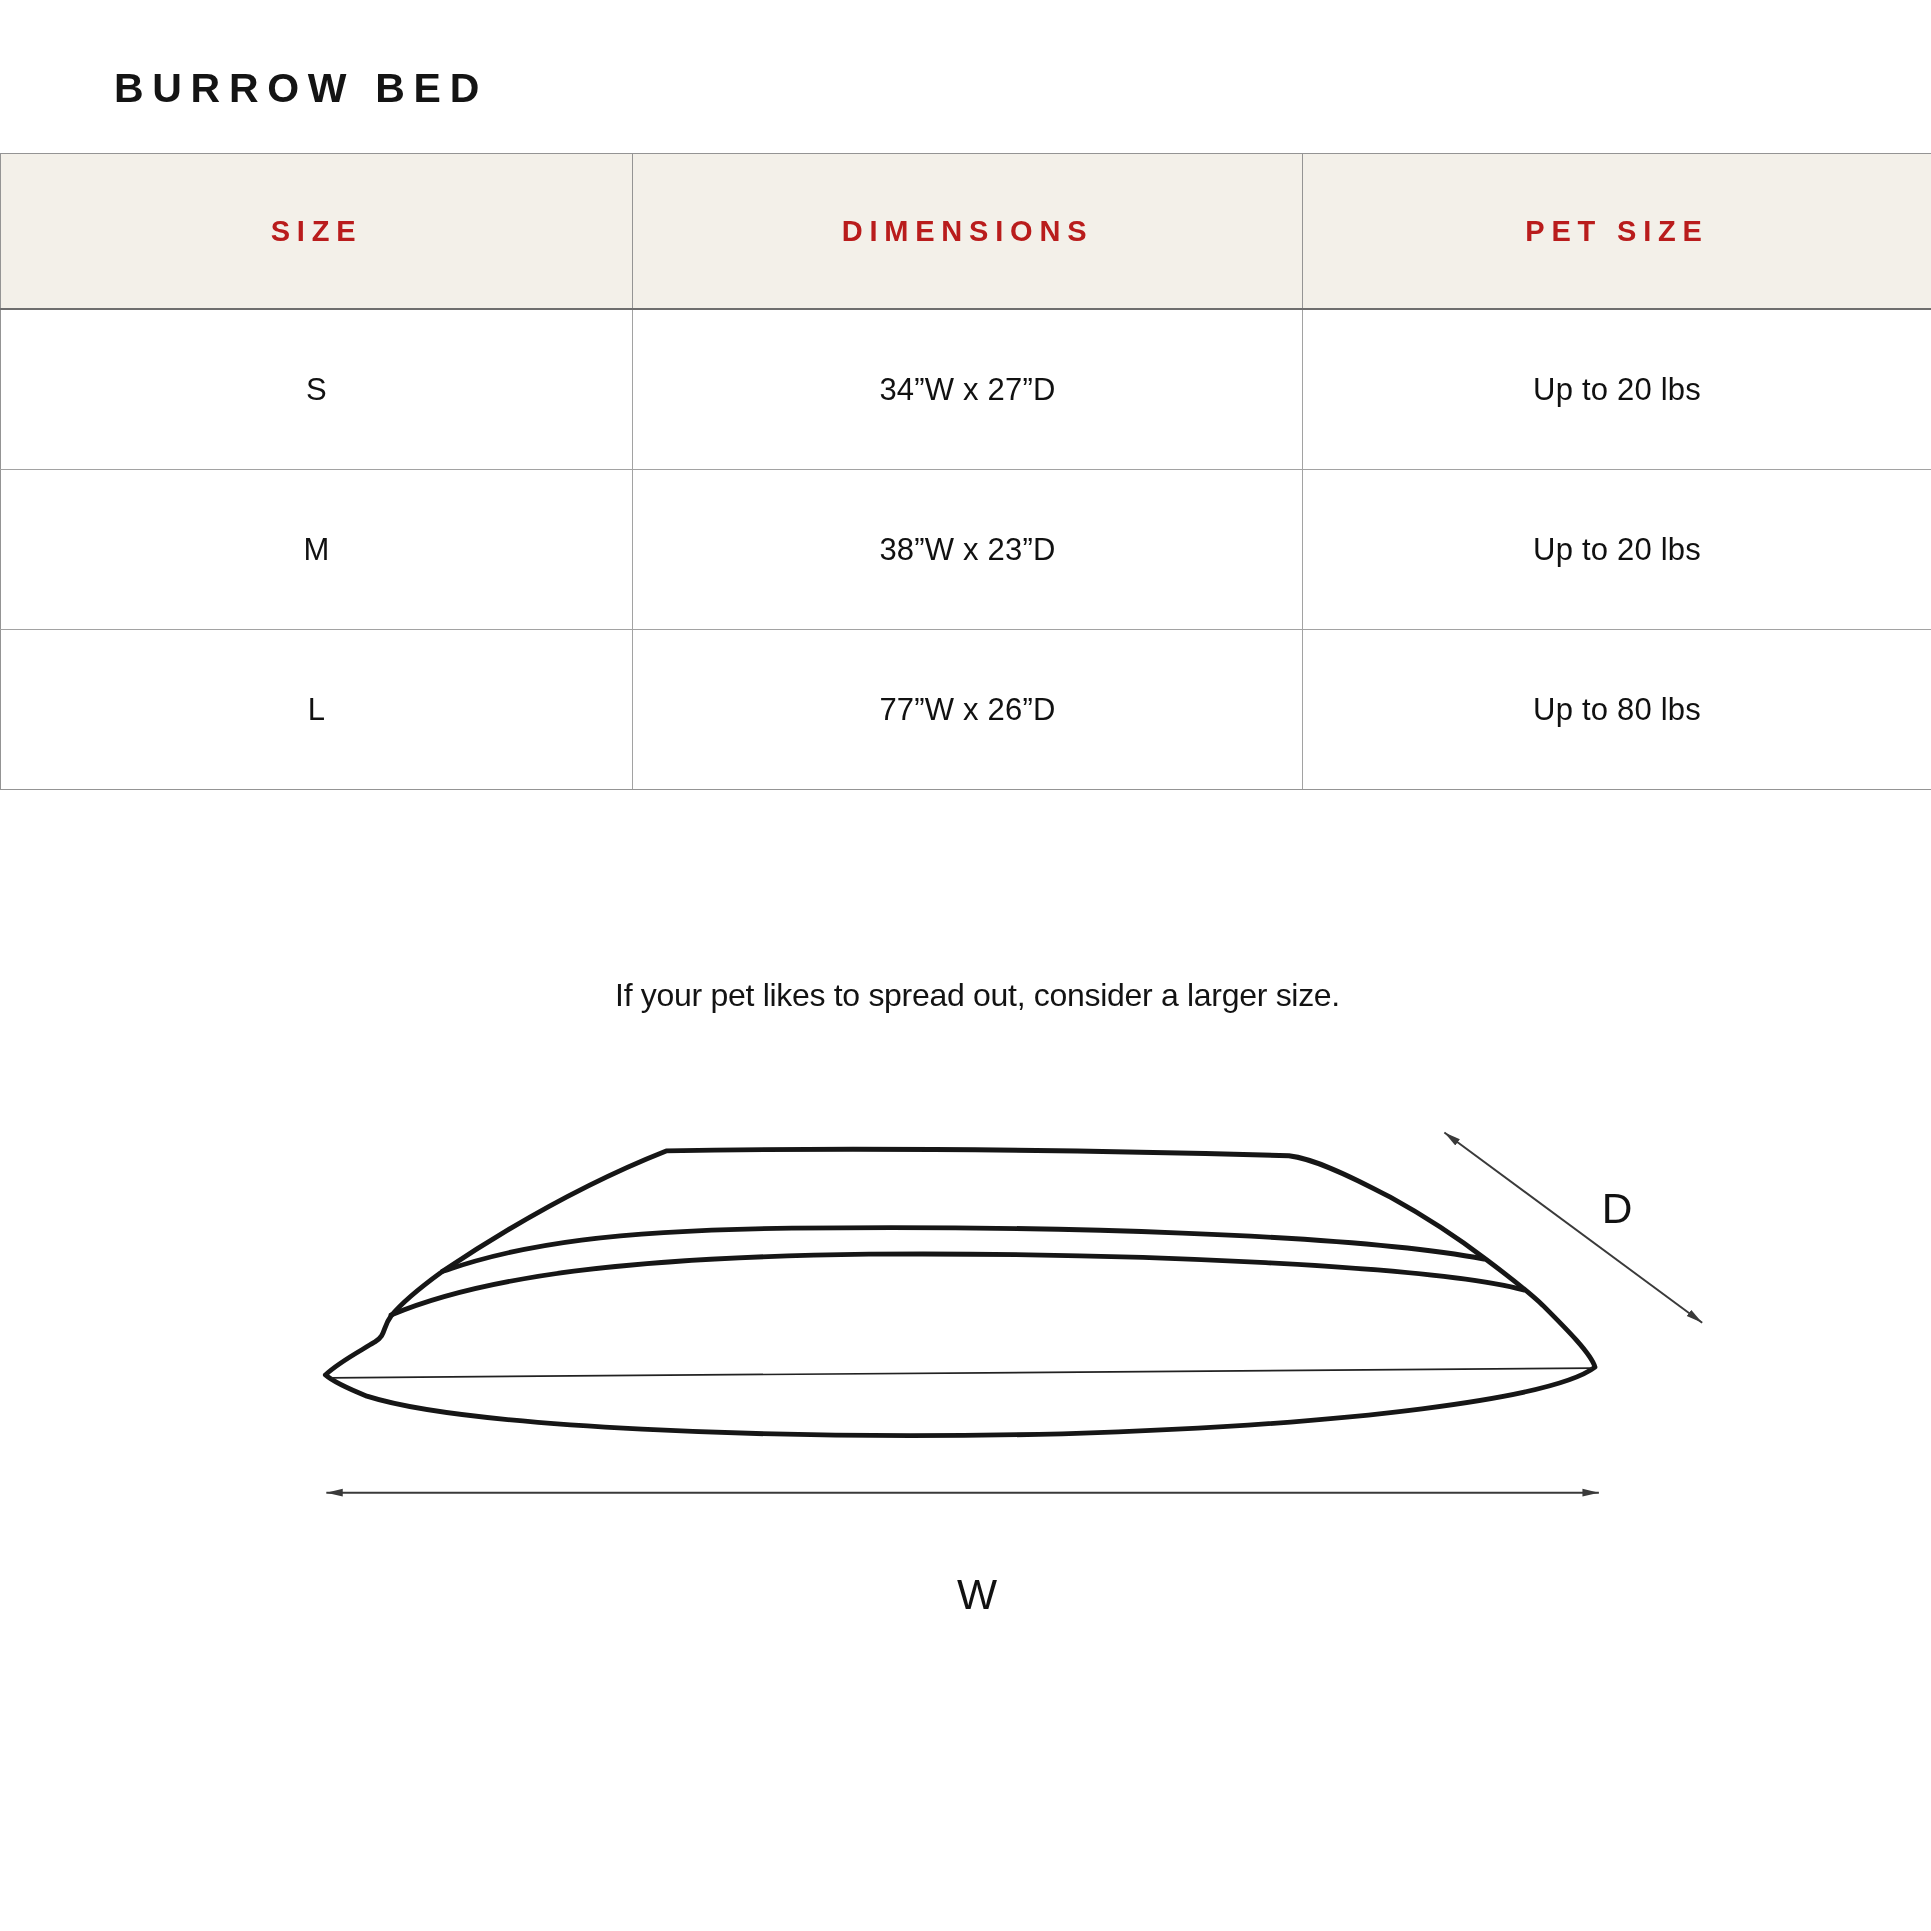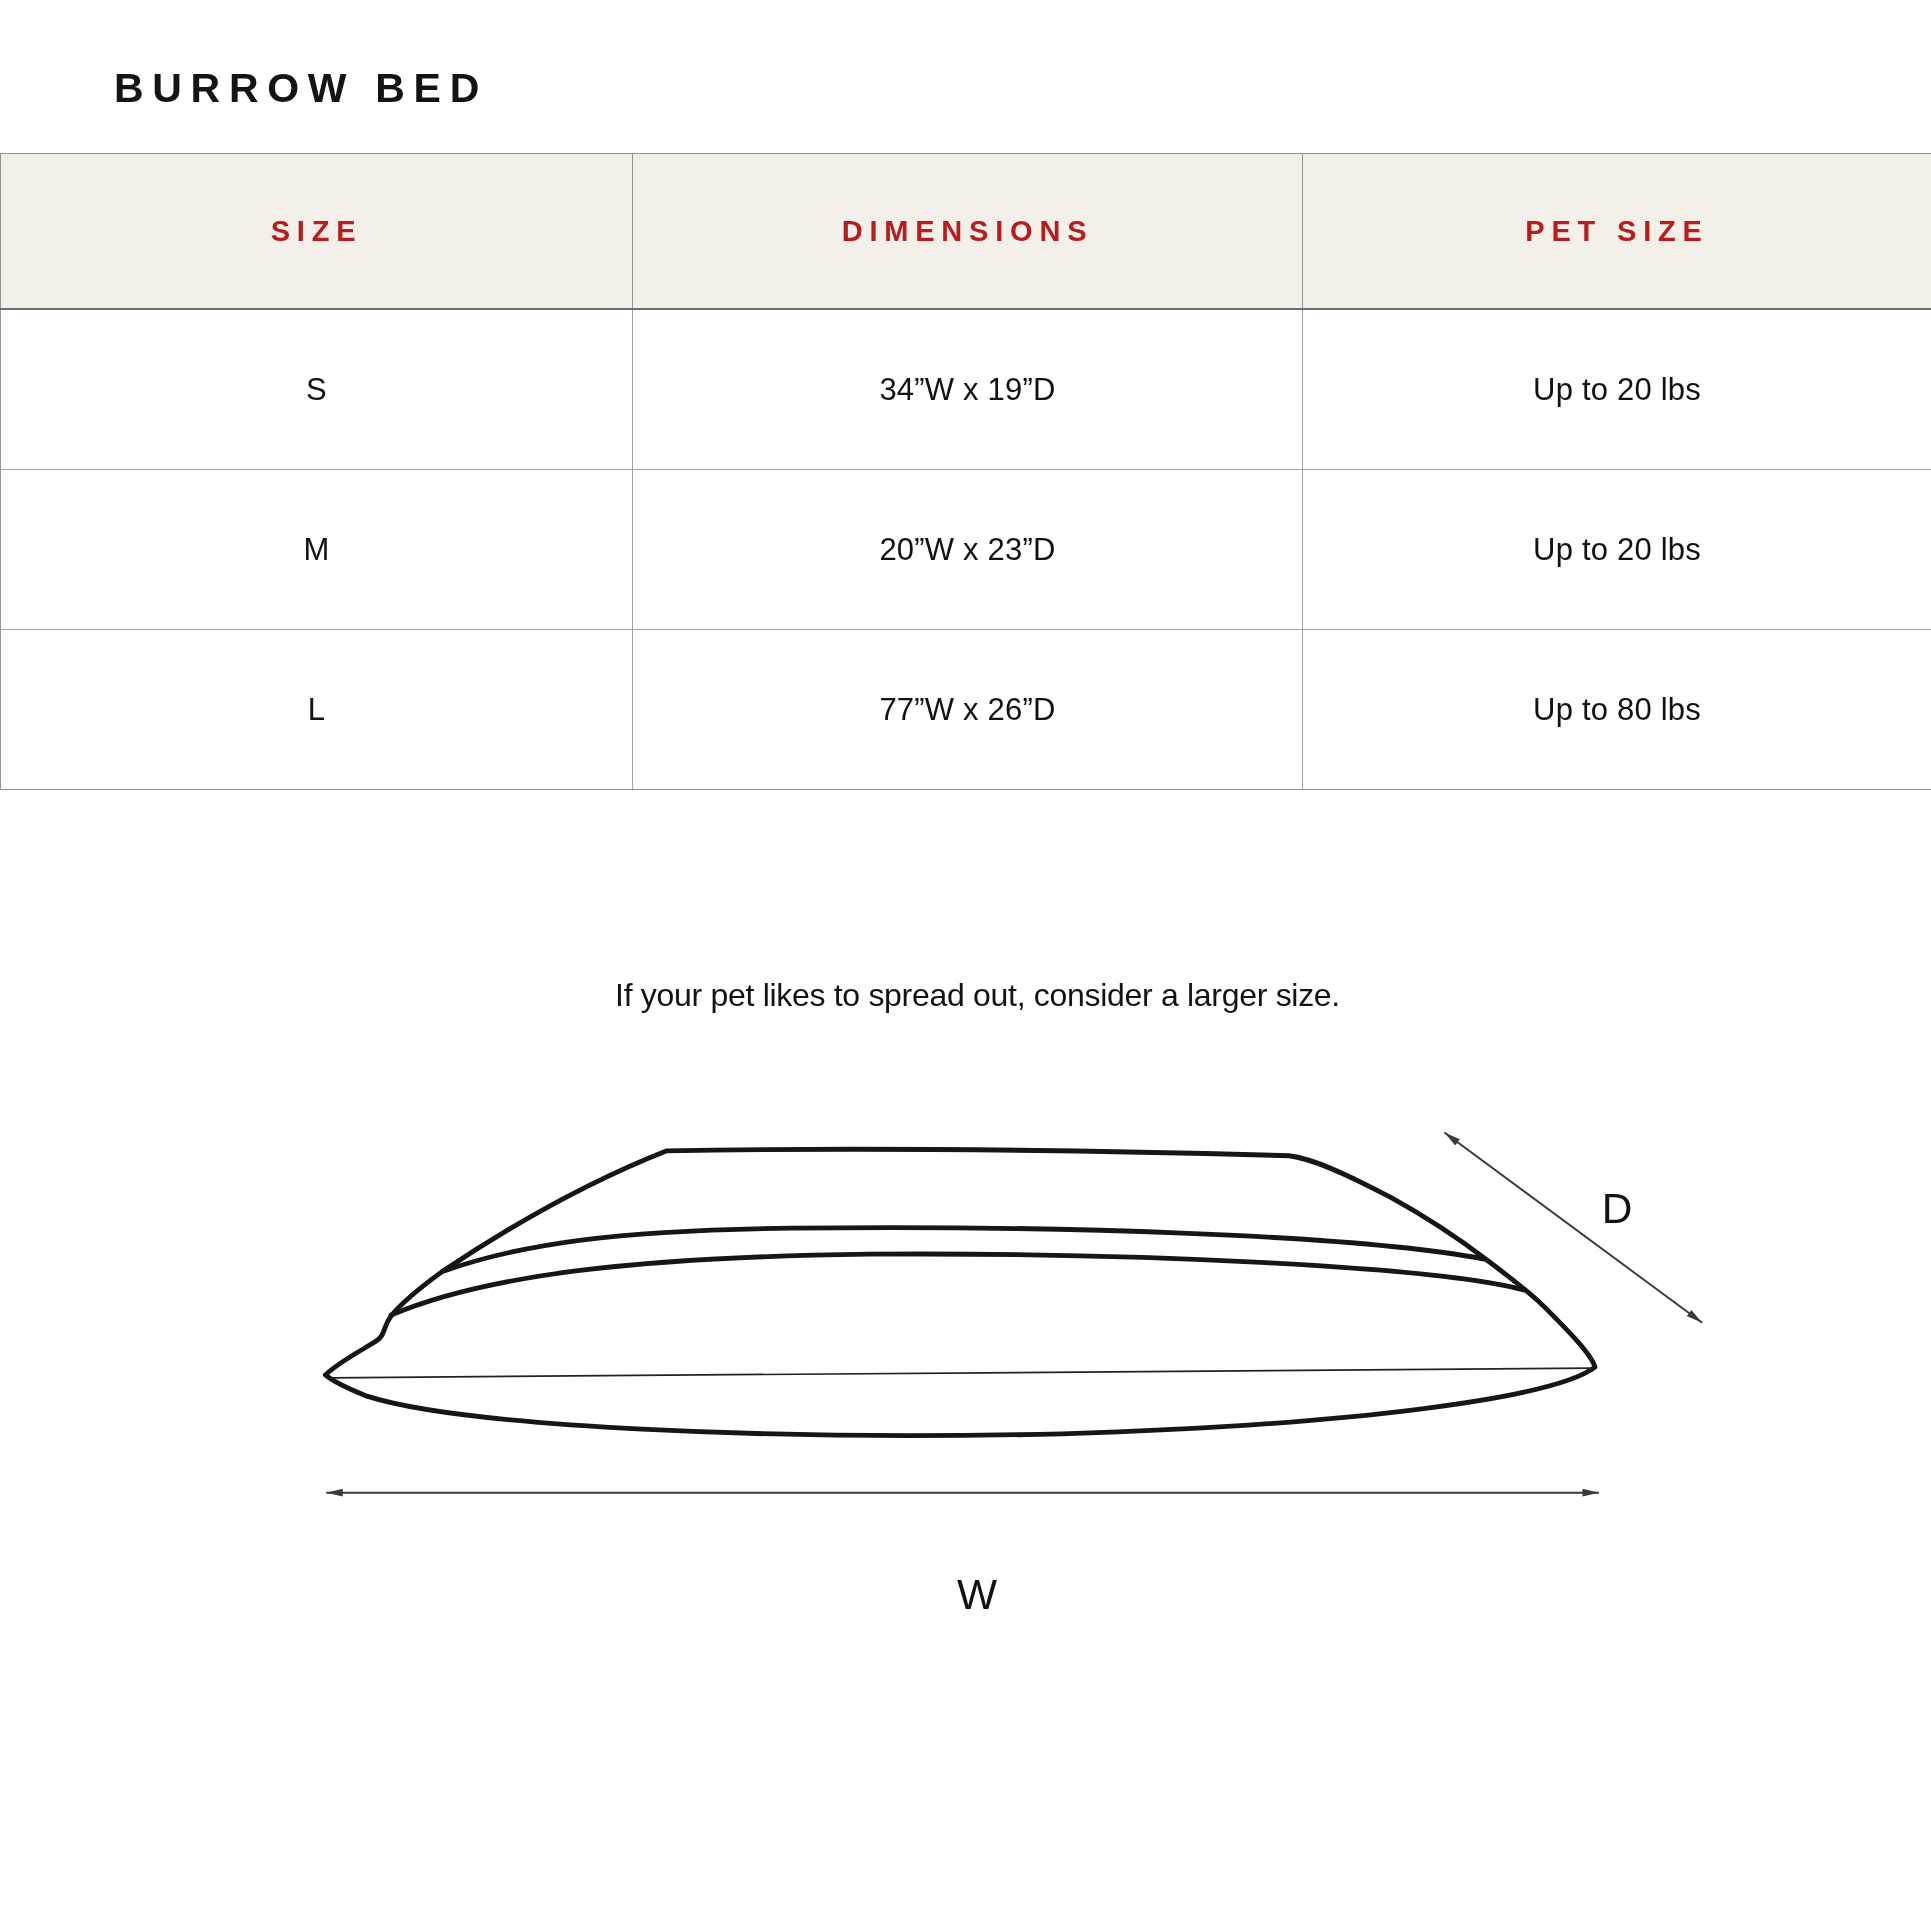--- a/index.html
+++ b/index.html
@@ -103,26 +103,26 @@
     <thead>
       <tr>
         <th>SIZE</th>
         <th>DIMENSIONS</th>
         <th>PET SIZE</th>
       </tr>
     </thead>
     <tbody>
       <tr>
         <td>S</td>
-        <td>34”W x 19”D</td>
+        <td>34”W x 27”D</td>
         <td>Up to 20 lbs</td>
       </tr>
       <tr>
         <td>M</td>
-        <td>20”W x 23”D</td>
+        <td>38”W x 23”D</td>
         <td>Up to 20 lbs</td>
       </tr>
       <tr>
         <td>L</td>
         <td>77”W x 26”D</td>
         <td>Up to 80 lbs</td>
       </tr>
     </tbody>
   </table>
 

